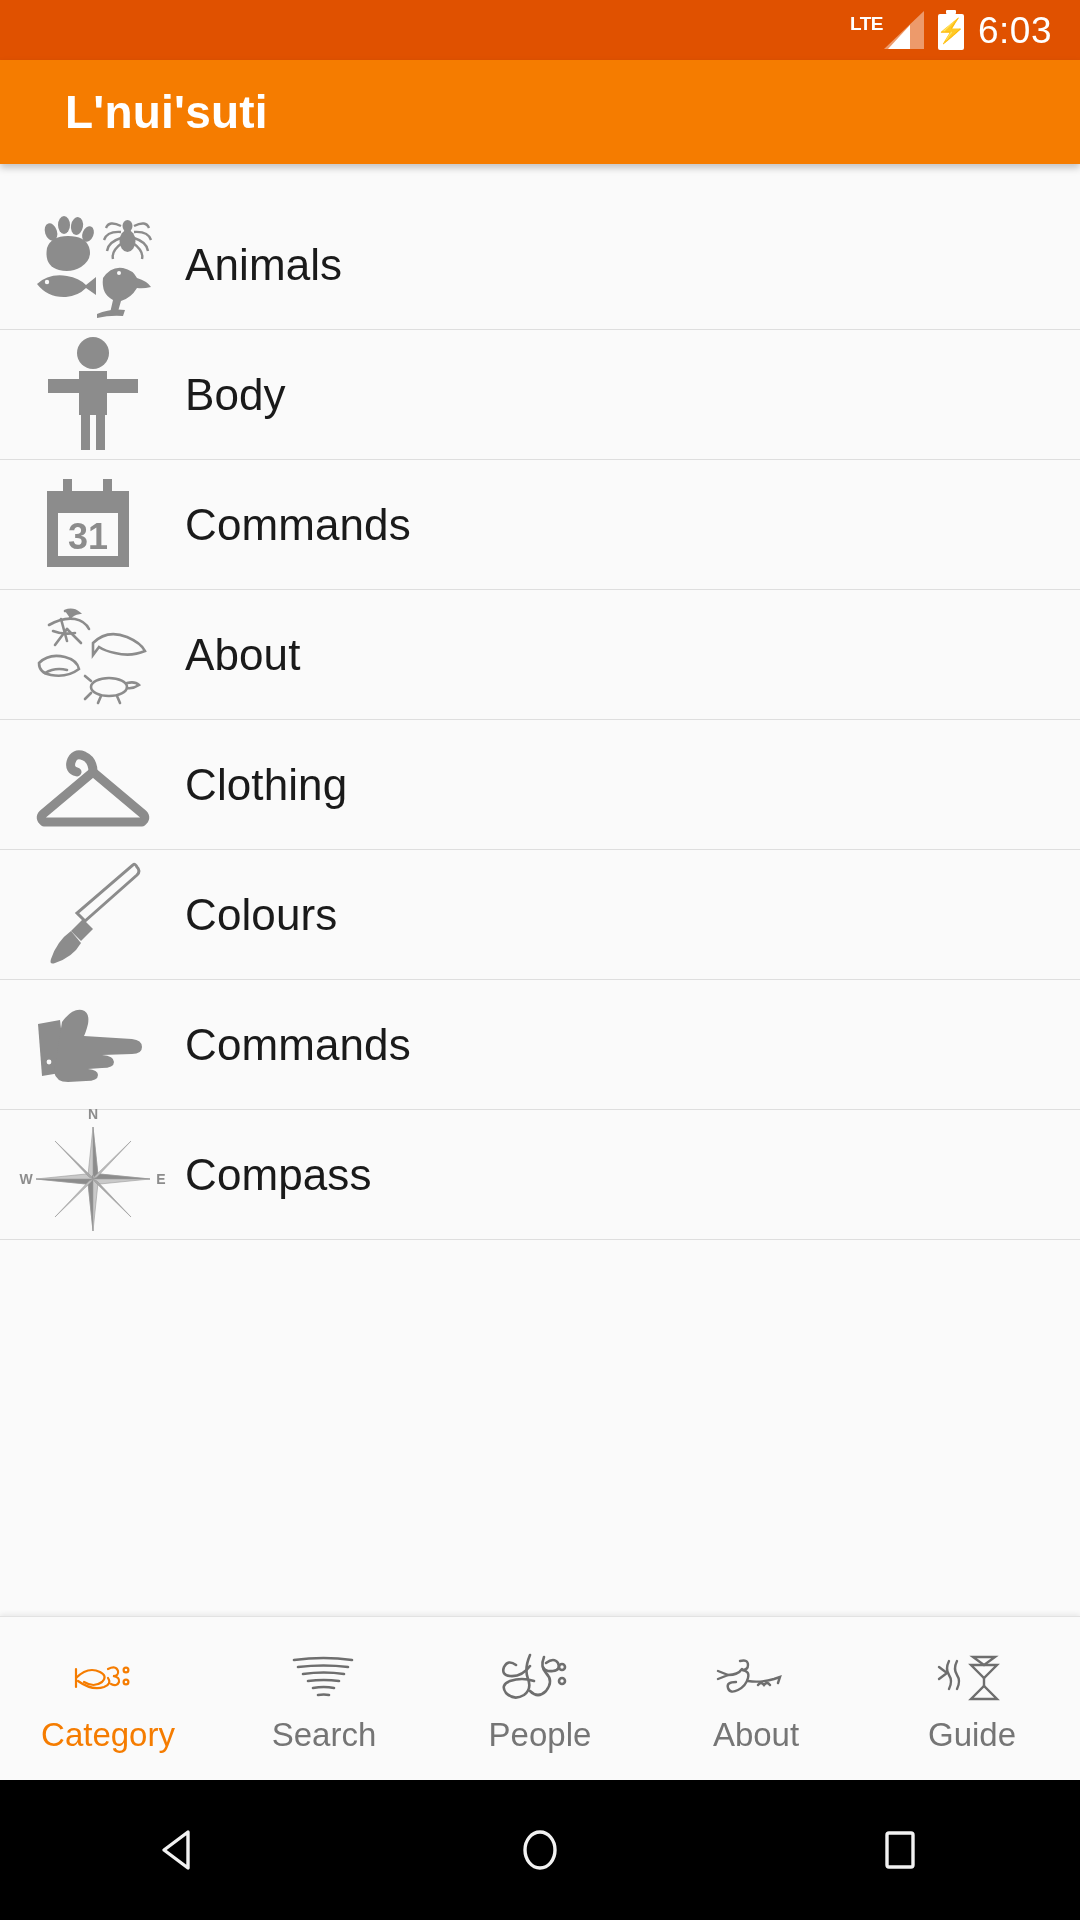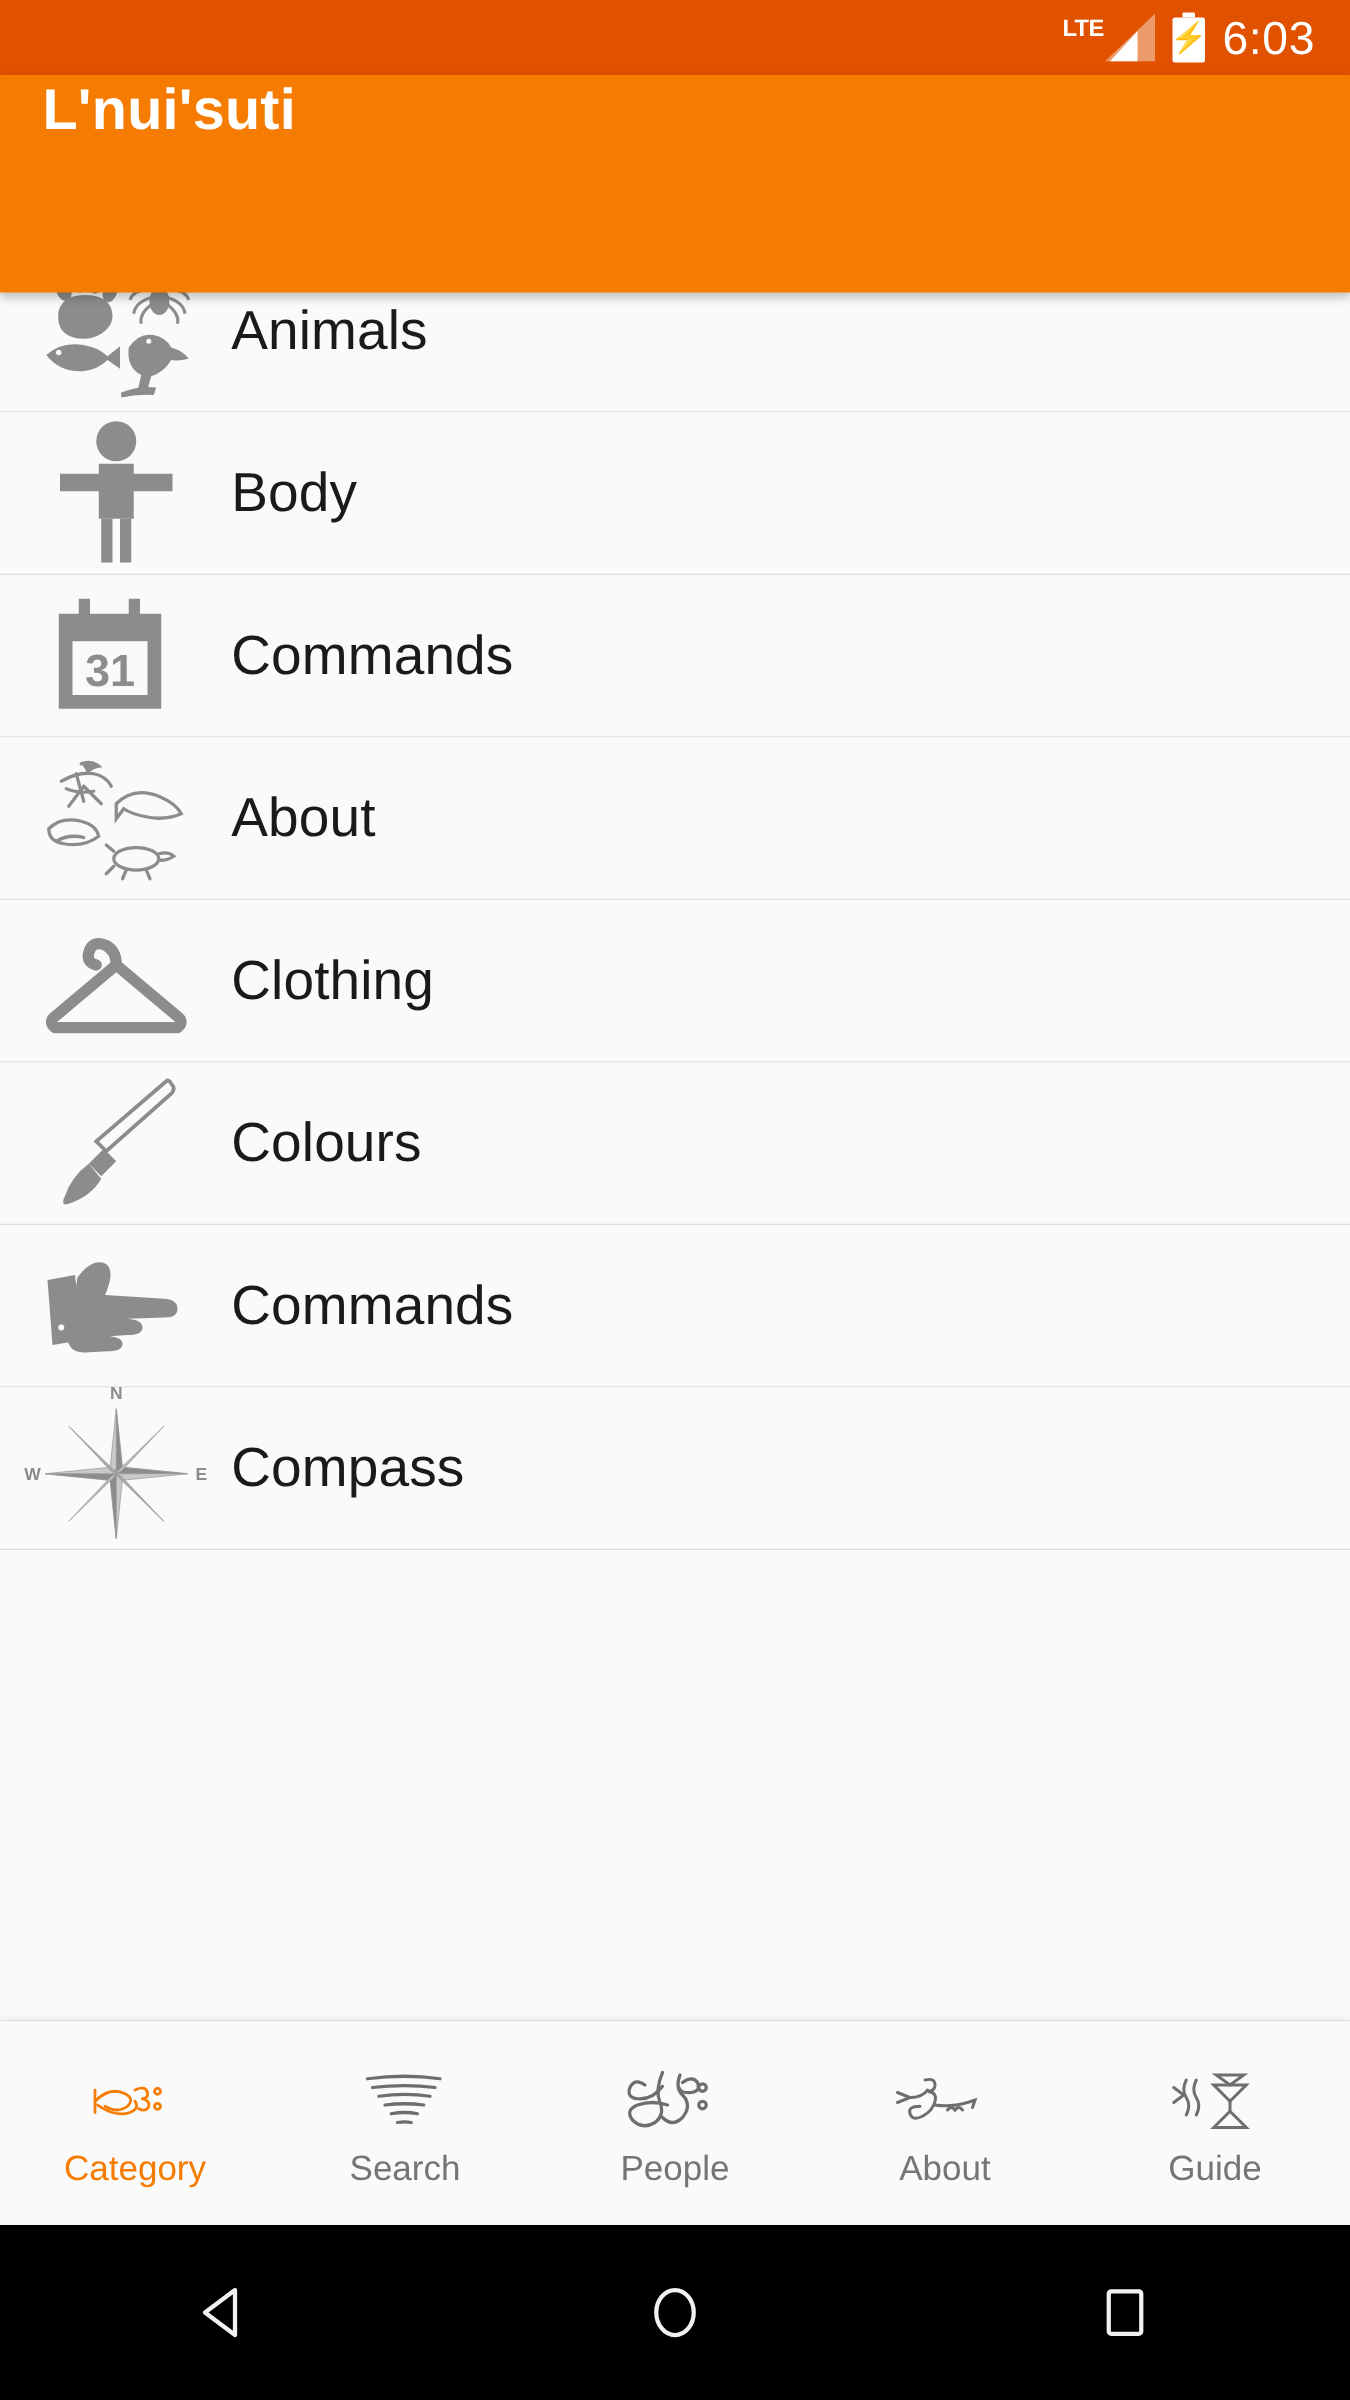--- a/index.html
+++ b/index.html
@@ -60,25 +60,25 @@
   .sb-battery .bolt {
     position:absolute; top:9px; left:50%; transform:translateX(-50%);
     font-size:24px; line-height:1; color:#E05100; font-weight:bold;
   }
   #status-time {
     color:#fff; font-size:37px; line-height:1; letter-spacing:0.5px;text-align:center;
   }
 
   
   #app-bar {
-    height:174px;
+    height:104px;
     background:#F57C00;
     display:flex;
-    align-items:flex-start;
-    padding-left:34px;
+    align-items:center;
+    padding-left:65px;
     position:relative;
     z-index:5;
     box-shadow:0 4px 7px rgba(0,0,0,0.22);
   }
   #app-title {
     color:#fff;
     font-size:46px;
     font-weight:bold;
     letter-spacing:0.2px;
   }
@@ -129,21 +129,21 @@
   .tab {
     flex:1;
     display:flex;
     flex-direction:column;
     align-items:center;
     justify-content:center;
     gap:8px;
     padding-top:6px;
   }
   .tab-icon { height:58px; display:flex; align-items:center; justify-content:center; }
-  .tab-label { font-size:28px; color:#757575; }
+  .tab-label { font-size:33px; color:#757575; }
   .tab.active .tab-label { color:#F57C00; }
 
   
   #android-nav {
     position:absolute;
     left:0; right:0; bottom:0;
     height:140px;
     background:#000;
     display:flex;
     align-items:center;

